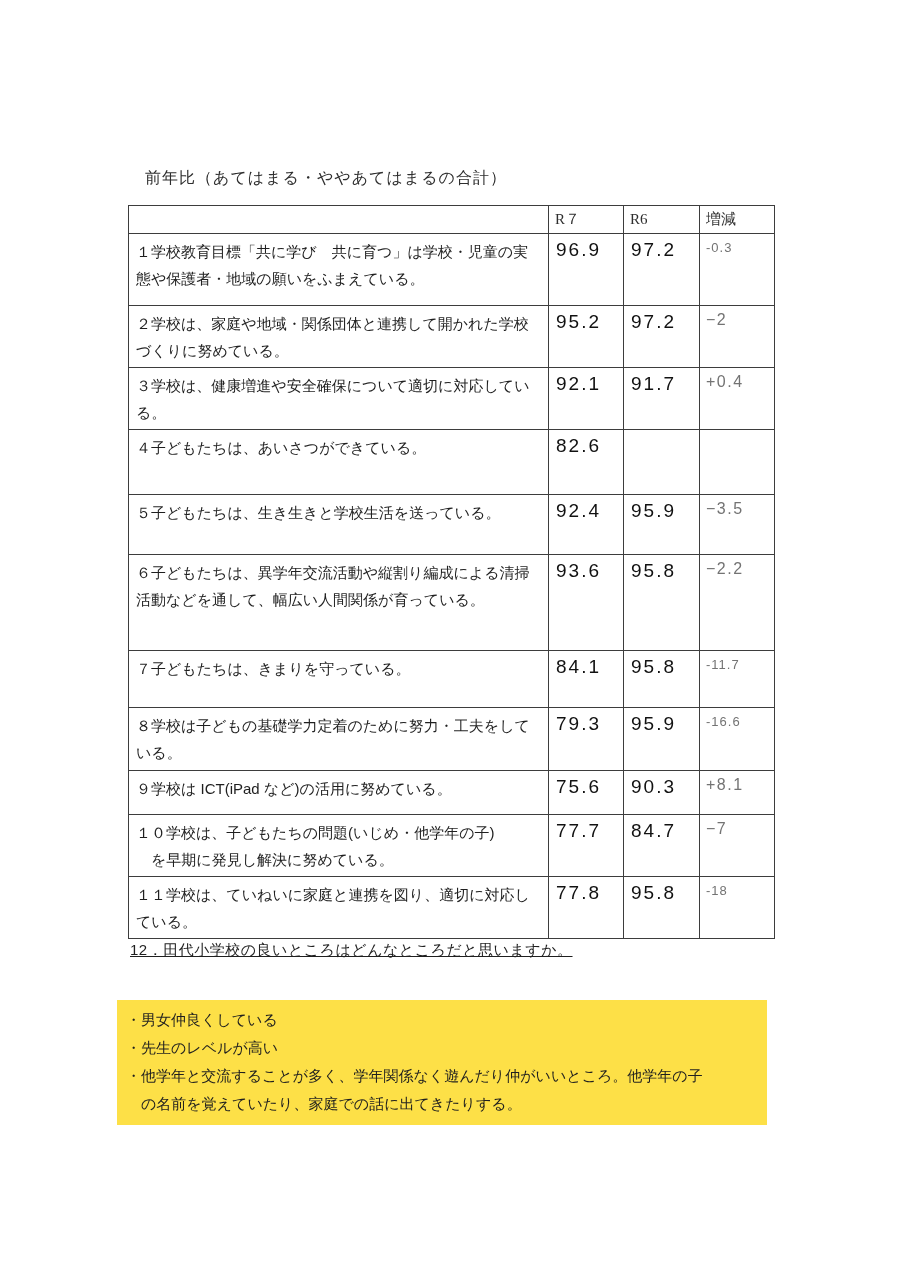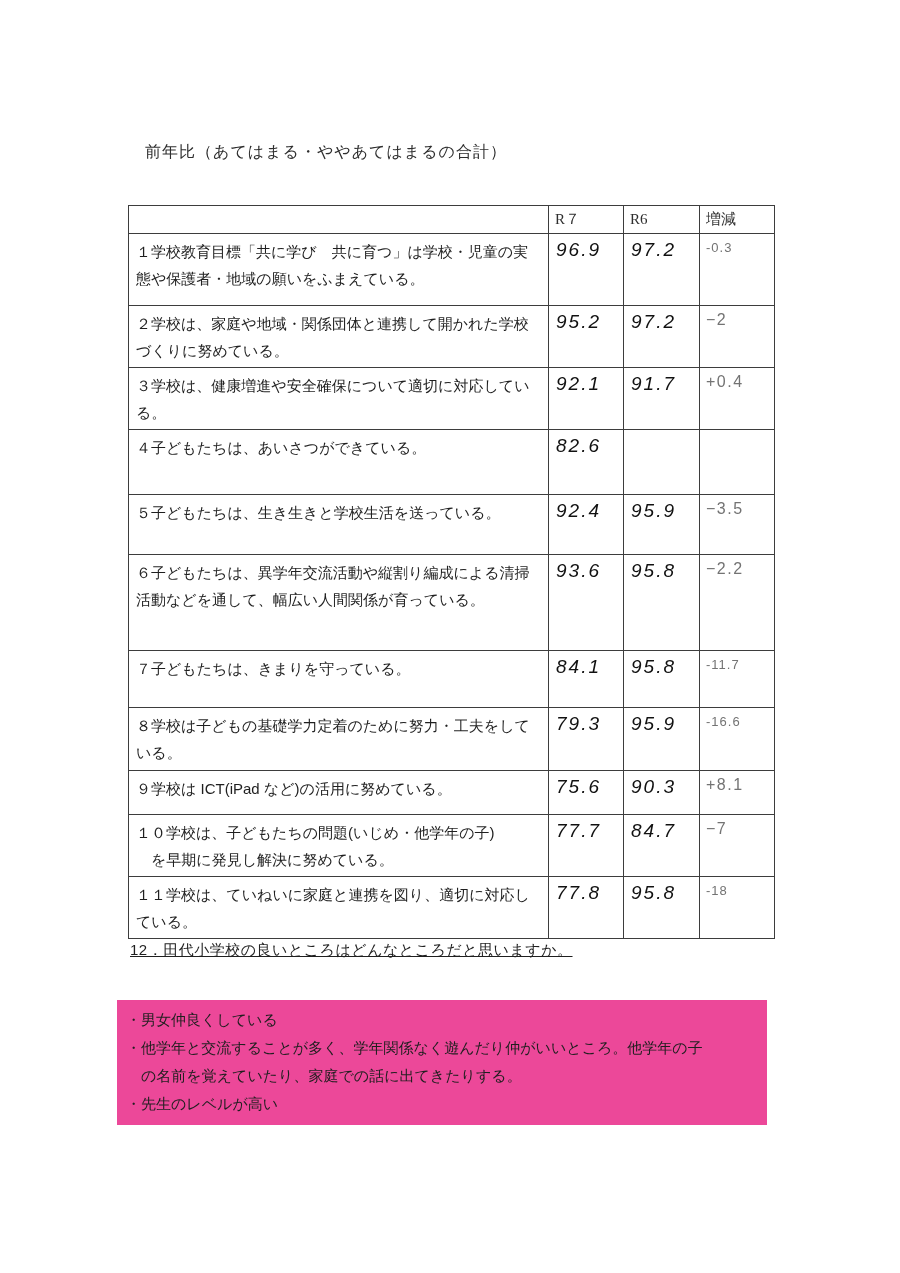--- a/index.html
+++ b/index.html
@@ -2,21 +2,21 @@
 <html><head>
 <meta charset="utf-8">
 <style>
   html,body{margin:0;padding:0;}
   body{
     width:900px;height:1273px;position:relative;background:#ffffff;
     font-family:"Liberation Sans","DejaVu Sans",sans-serif;color:#212121;
     overflow:hidden;
   }
   .doc-title{
-    position:absolute;left:145px;top:142px;
+    position:absolute;left:145px;top:168px;
     font-family:"Liberation Serif","DejaVu Serif",serif;
     font-size:16px;color:#2e2e2e;letter-spacing:1px;
   }
   table.survey{
     position:absolute;left:128px;top:205px;width:646px;
     border-collapse:collapse;table-layout:fixed;border-radius:10px;
   }
   table.survey th,table.survey td{
     border:1px solid #3d3d3d;vertical-align:top;text-align:left;
     box-sizing:border-box;overflow:hidden;
@@ -24,21 +24,21 @@
   table.survey th{
     font-family:"Liberation Serif","DejaVu Serif",serif;
     font-weight:normal;font-size:15px;color:#2e2e2e;
     height:28px;padding:3px 6px;vertical-align:middle;
   }
   td.desc{
     font-size:15px;line-height:27px;padding:4px 6px 3px 7px;
     white-space:pre-wrap;color:#1f1f1f;
   }
   td.num{
-    font-size:19px;letter-spacing:2px;padding:5px 2px 16px 7px;color:#111;font-style:italic;
+    font-size:19px;letter-spacing:2px;padding:5px 2px 16px 7px;color:#111;
   }
   td.delta{
     font-size:16px;letter-spacing:1.5px;padding:5px 2px 0 6px;color:#737373;
   }
   td.delta.sm{font-size:13px;letter-spacing:1px;padding-top:6px;}
   
   tbody tr:nth-child(1) td{height:72px}
   tbody tr:nth-child(2) td{height:60px}
   tbody tr:nth-child(3) td{height:57px}
   tbody tr:nth-child(4) td{height:65px}
@@ -48,21 +48,21 @@
   tbody tr:nth-child(8) td{height:63px}
   tbody tr:nth-child(9) td{height:30px}
   tbody tr:nth-child(10) td{height:57px}
   tbody tr:nth-child(11) td{height:55px}
   .question{
     position:absolute;left:130px;top:941px;
     font-size:15px;color:#1f1f1f;letter-spacing:.5px;text-decoration:underline;
   }
   .responses{
     position:absolute;left:117px;top:1000px;width:650px;
-    box-sizing:border-box;background:#ec4899;
+    box-sizing:border-box;background:#fde047;
     padding:6px 10px 7px 9px;
   }
   .response-line{
     font-size:15px;line-height:28px;color:#1f1f1f;
     white-space:pre-wrap;
   }
 </style>
 </head>
 <body>
 
@@ -151,16 +151,16 @@
       <td class="num">95.8</td>
       <td class="delta sm">-18</td>
     </tr>
   </tbody>
 </table>
 
 <div class="question">12．田代小学校の良いところはどんなところだと思いますか。</div>
 
 <div class="responses">
   <div class="response-line">・男女仲良くしている</div>
+  <div class="response-line">・先生のレベルが高い</div>
   <div class="response-line">・他学年と交流することが多く、学年関係なく遊んだり仲がいいところ。他学年の子
 　の名前を覚えていたり、家庭での話に出てきたりする。</div>
-  <div class="response-line">・先生のレベルが高い</div>
 </div>
 
 </body></html>

